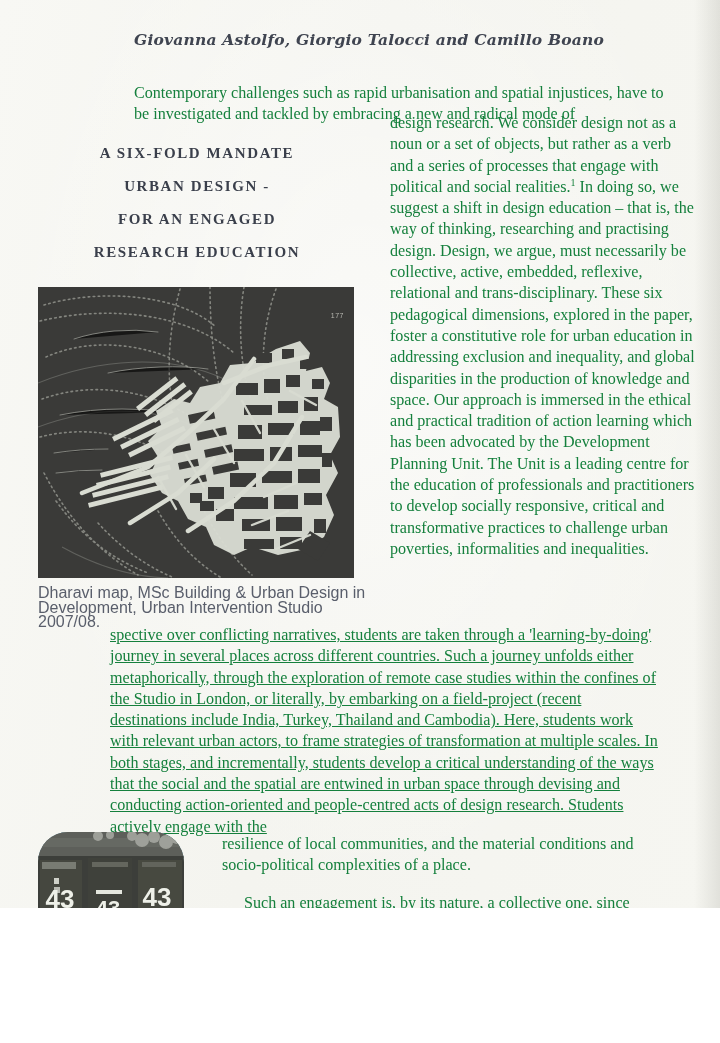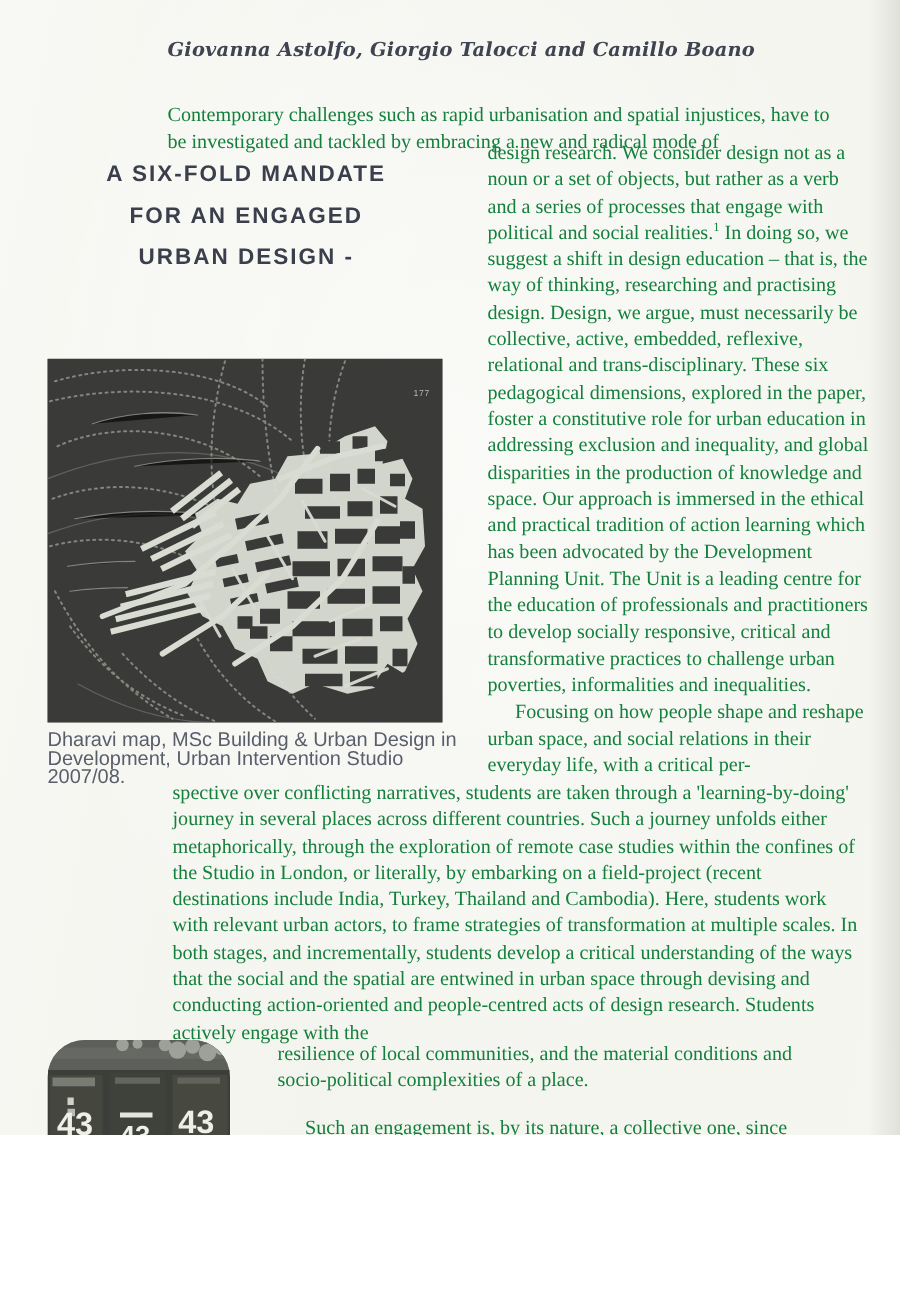--- a/index.html
+++ b/index.html
@@ -44,26 +44,26 @@
     font-weight: 700;
     font-size: 15.5px;
     letter-spacing: 0.2px;
     color: #3f4450;
   }
 
   
   .title-block {
     position: absolute;
     left: 38px;
-    top: 123px;
+    top: 137px;
     width: 318px;
     text-align: center;
-    font-family: Liberation Sans, sans-serif;
+    font-family: Liberation Serif, serif;
     font-weight: 700;
-    font-size: 18px;
+    font-size: 15px;
     line-height: 33px;
     letter-spacing: 1.6px;
     color: #3a3f4b;
   }
   .title-block .tline { display: block; white-space: nowrap; }
 
   
   .bodytext {
     font-size: 16.1px;
     line-height: 21.3px;
@@ -81,23 +81,24 @@
     left: 366px;
     top: 112px;
     width: 306px;
     margin-left: 24px;
   }
   .right-col p { margin: 0; }
   .right-col p + p { text-indent: 22px; }
 
   .full-col {
     position: absolute;
-    left: 138px;
+    left: 110px;
     top: 624px;
     width: 548px;
+    text-decoration: underline;
   }
   .lower-col {
     position: absolute;
     left: 206px;
     top: 817px;
     width: 468px;
   }
   .lower-col p { margin: 16px; }
   .lower-col p + p { text-indent: 22px; }
 
@@ -160,27 +161,27 @@
 
 <div class="page">
   <div class="paper-tint"></div>
 
   <div class="author-line">Giovanna Astolfo, Giorgio Talocci and Camillo Boano</div>
 
   <div class="lead-para bodytext">Contemporary challenges such as rapid urbanisation and spatial injustices, have to be investigated and tackled by embracing a new and radical mode of</div>
 
   <div class="title-block">
     <span class="tline">A SIX-FOLD MANDATE</span>
+    <span class="tline">URBAN DESIGN -</span>
     <span class="tline">FOR AN ENGAGED</span>
-    <span class="tline">URBAN DESIGN -</span>
+    <span class="tline">RESEARCH EDUCATION</span>
   </div>
 
   <div class="right-col bodytext">
     <p><span>design research. We consider design not as a noun or a set of objects, but rather as a verb and a series of processes that engage with political and social realities.</span><sup class="fn">1</sup><span> In doing so, we suggest a shift in design education – that is, the way of thinking, researching and practising design. Design, we argue, must necessarily be collective, active, embedded, reflexive, relational and trans-disciplinary. These six pedagogical dimensions, explored in the paper, foster a constitutive role for urban education in addressing exclusion and inequality, and global disparities in the production of knowledge and space. Our approach is immersed in the ethical and practical tradition of action learning which has been advocated by the Development Planning Unit. The Unit is a leading centre for the education of professionals and practitioners to develop socially responsive, critical and transformative practices to challenge urban poverties, informalities and inequalities.</span></p>
-    <p>Focusing on how people shape and reshape urban space, and social relations in their everyday life, with a critical per-</p>
   </div>
 
   <div class="map-fig">
     <div class="map-canvas">
       <svg viewBox="0 0 316 291" preserveAspectRatio="none" aria-hidden="true">
         <defs>
           <g id="dg"></g>
         </defs>
         <rect x="0" y="0" width="316" height="291" fill="#3a3a38"></rect>
 

